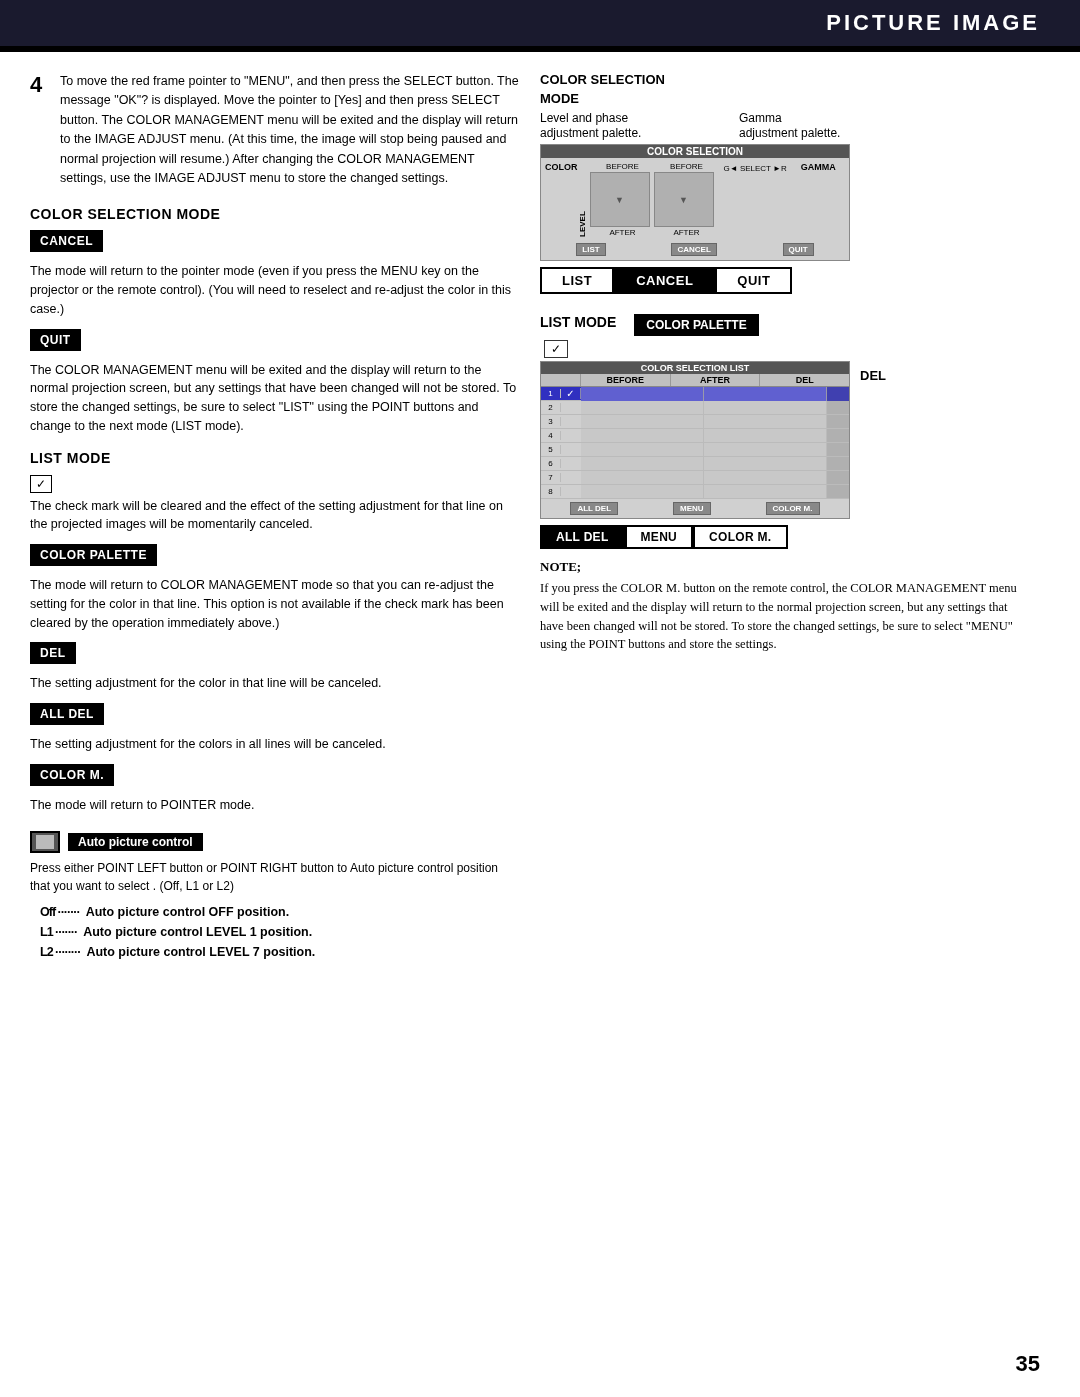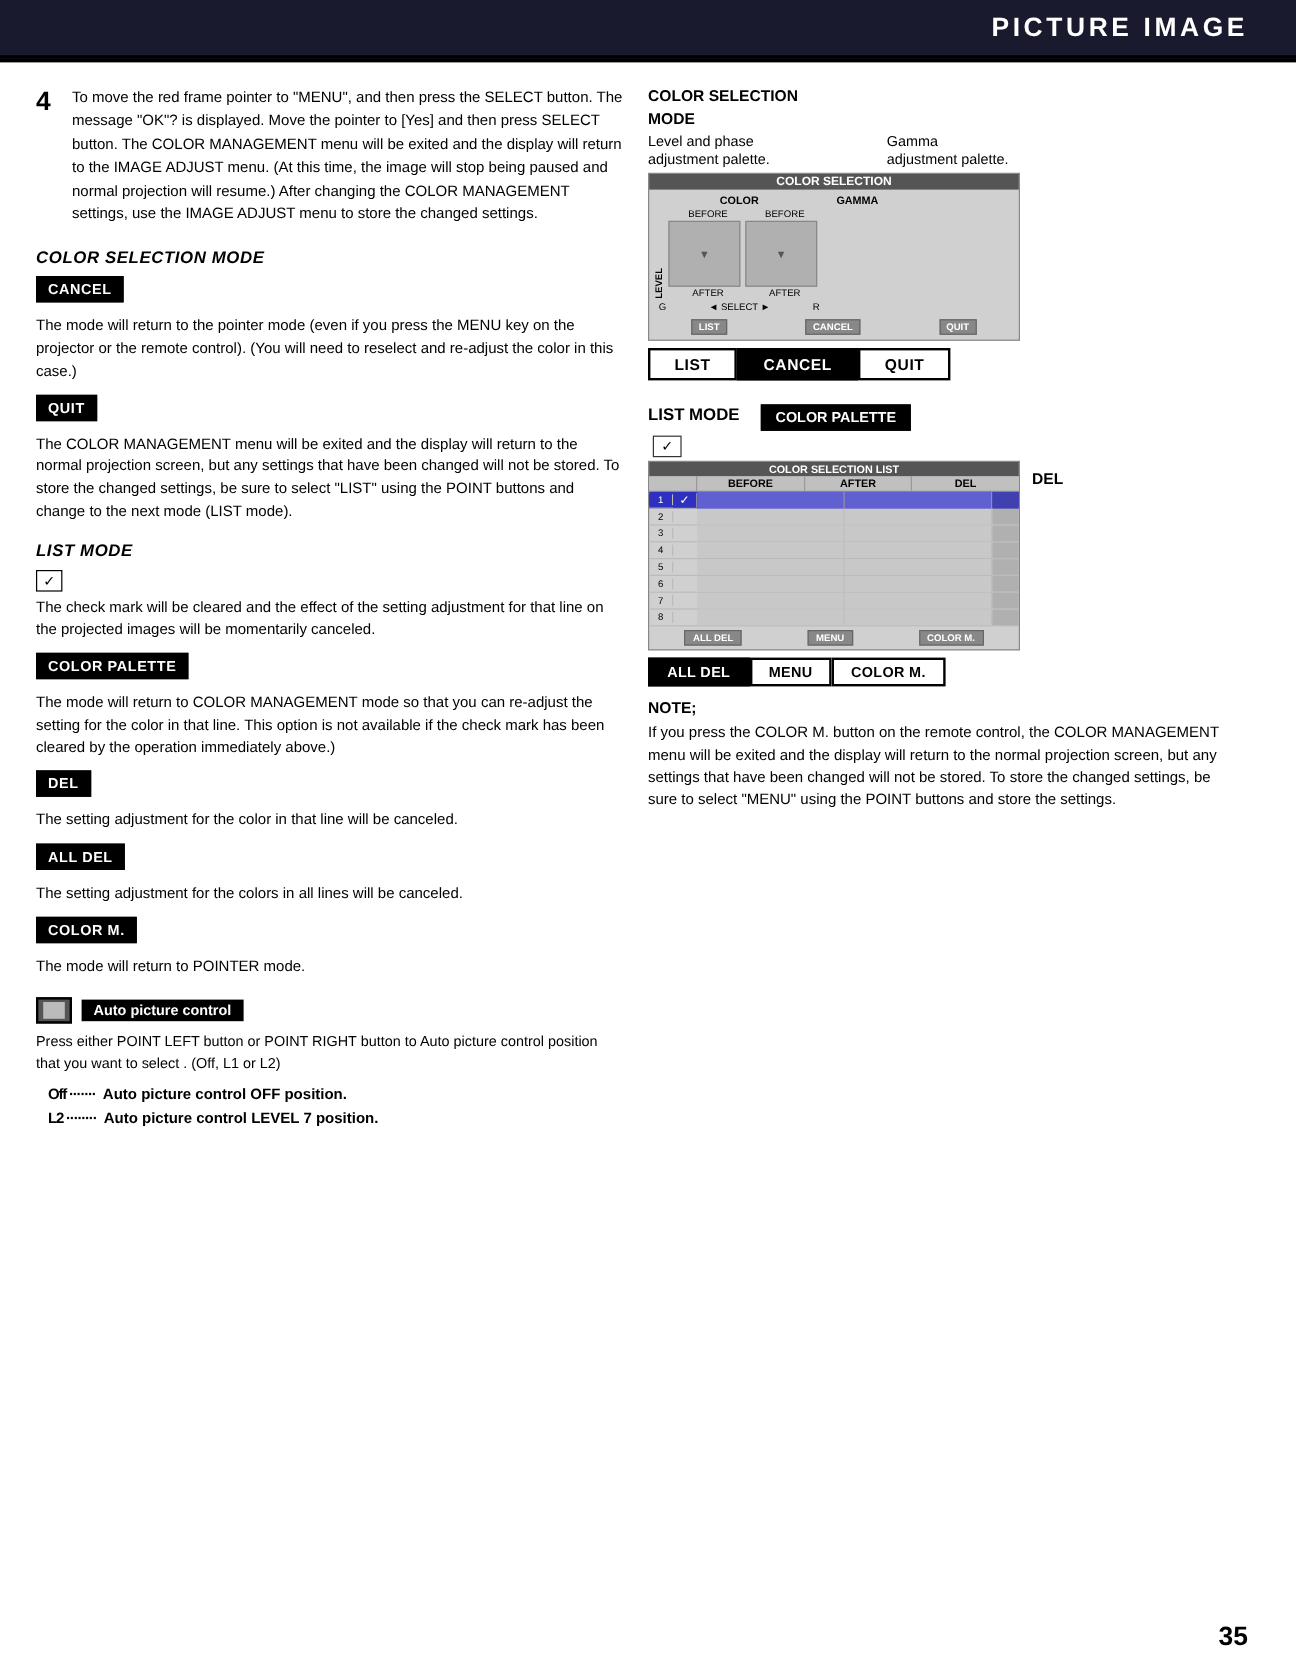--- a/index.html
+++ b/index.html
@@ -61,21 +61,20 @@
     }
 
     
     .section-heading {
       font-size: 14px;
       font-weight: bold;
       letter-spacing: 0.5px;
       margin-bottom: 8px;
       margin-top: 14px;
       text-transform: uppercase;
-      font-style: italic;
     }
 
     
     .sublabel-box {
       display: inline-block;
       border: 2px solid #000;
       background: #000;
       color: #fff;
       font-weight: bold;
       font-size: 12px;
@@ -274,20 +273,21 @@
       color: #fff;
       font-weight: bold;
       font-size: 12px;
       padding: 3px 14px;
       letter-spacing: 0.3px;
     }
 
     
     .note-section {
       margin-top: 10px;
+      font-family: Liberation Serif, serif;
     }
     .note-heading {
       font-weight: bold;
       font-size: 13px;
       margin-bottom: 4px;
     }
     .note-text {
       font-size: 12.5px;
       line-height: 1.5;
     }
@@ -466,20 +466,24 @@
       <div class="auto-icon">
         <div class="auto-icon-inner"></div>
       </div>
       <span class="auto-label-box">Auto picture control</span>
     </div>
     <p class="auto-picture-text">Press either POINT LEFT button or POINT RIGHT button to Auto picture control position that you want to select . (Off, L1 or L2)</p>
     <div class="bullet-list">
       <div class="bullet-item">
         <span class="bullet-dots">Off ·······</span>
         <span>Auto picture control OFF position.</span>
+      </div>
+      <div class="bullet-item">
+        <span class="bullet-dots">L1 ·······</span>
+        <span>Auto picture control LEVEL 1 position.</span>
       </div>
       <div class="bullet-item">
         <span class="bullet-dots">L2 ········</span>
         <span>Auto picture control LEVEL 7 position.</span>
       </div>
     </div>
 
   </div>
 
   <div class="right-col">
@@ -498,21 +502,21 @@
         <div>
           <span style="font-size:12px;">Gamma</span><br>
           <span style="font-size:12px;">adjustment palette.</span>
         </div>
       </div>
 
       <div class="color-selection-ui">
         <div class="cs-title-bar">COLOR SELECTION</div>
         <div class="cs-body">
 
-          <div style="display:flex; flex-direction:column; position:relative; margin-right:6px;">
+          <div style="display:flex; flex-direction:row; position:relative; margin-right:6px;">
             <div style="font-size:9px; font-weight:bold; text-align:center; margin-bottom:2px;">COLOR</div>
             <div style="display:flex; align-items:stretch; position:relative;">
 
               <div style="writing-mode:vertical-rl; transform:rotate(180deg); font-size:8px; font-weight:bold; margin-right:3px; display:flex; align-items:center;">LEVEL</div>
 
               <div style="display:flex; flex-direction:column; width:130px;">
                 <div style="display:flex; gap:4px; justify-content:center; margin-bottom:1px;">
                   <span style="font-size:8px; width:60px; text-align:center;">BEFORE</span>
                   <span style="font-size:8px; width:60px; text-align:center;">BEFORE</span>
                 </div>

